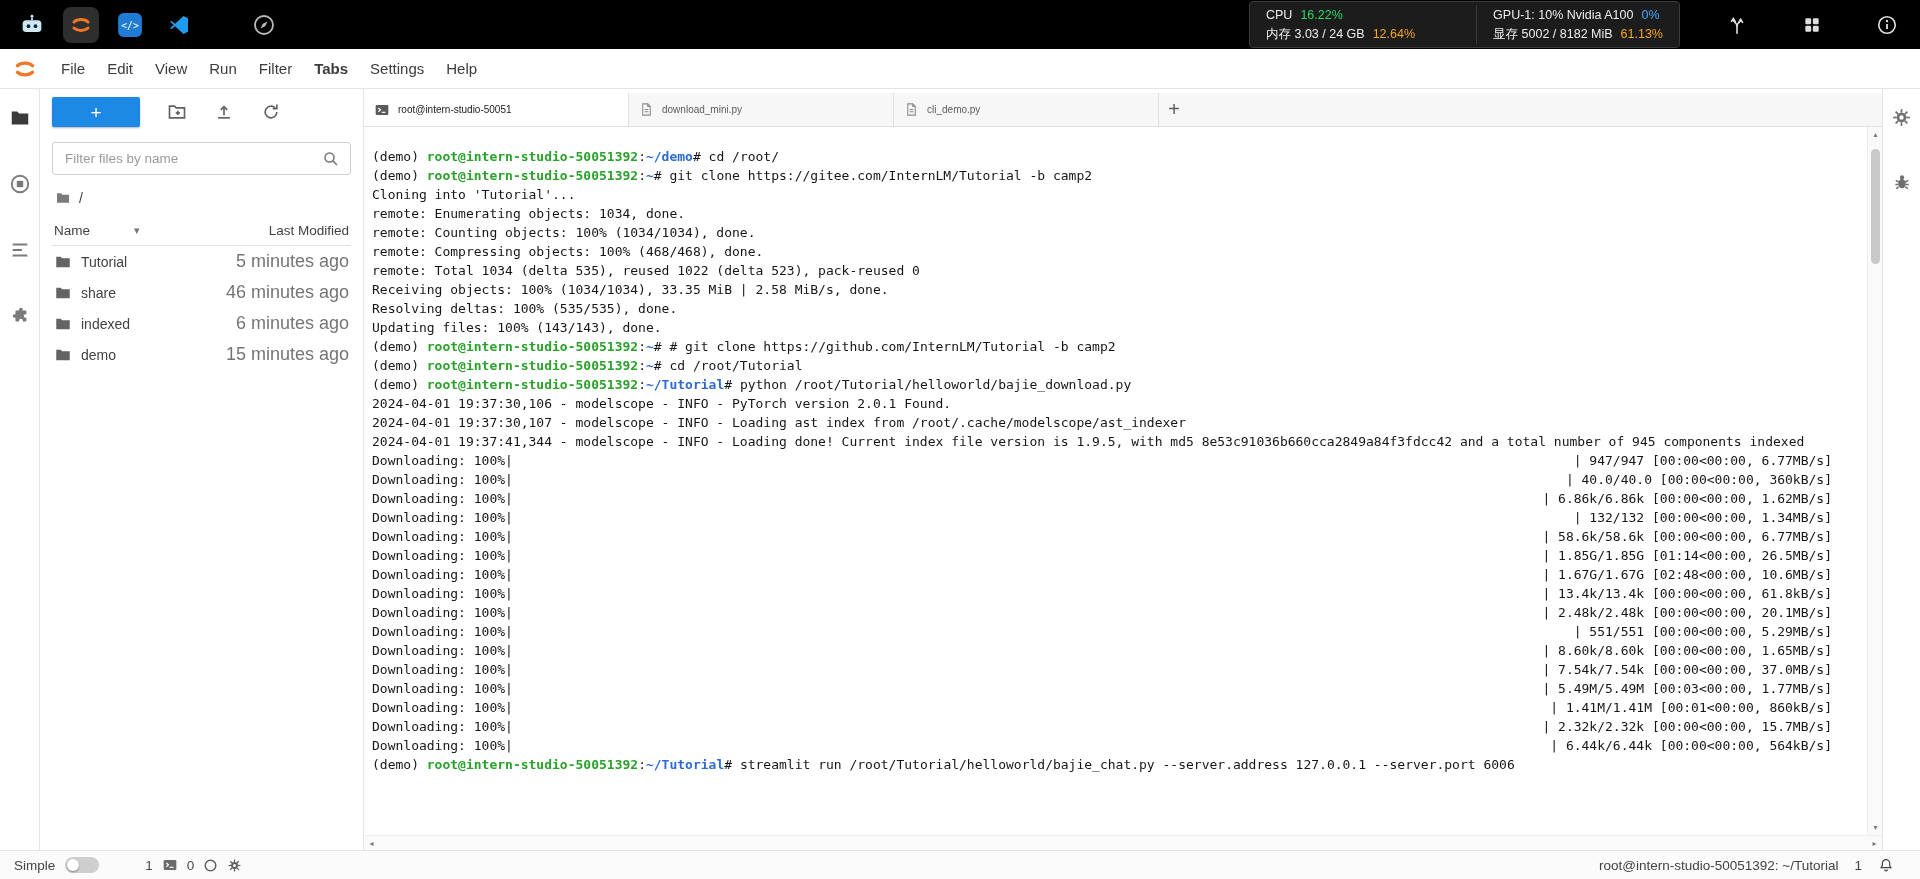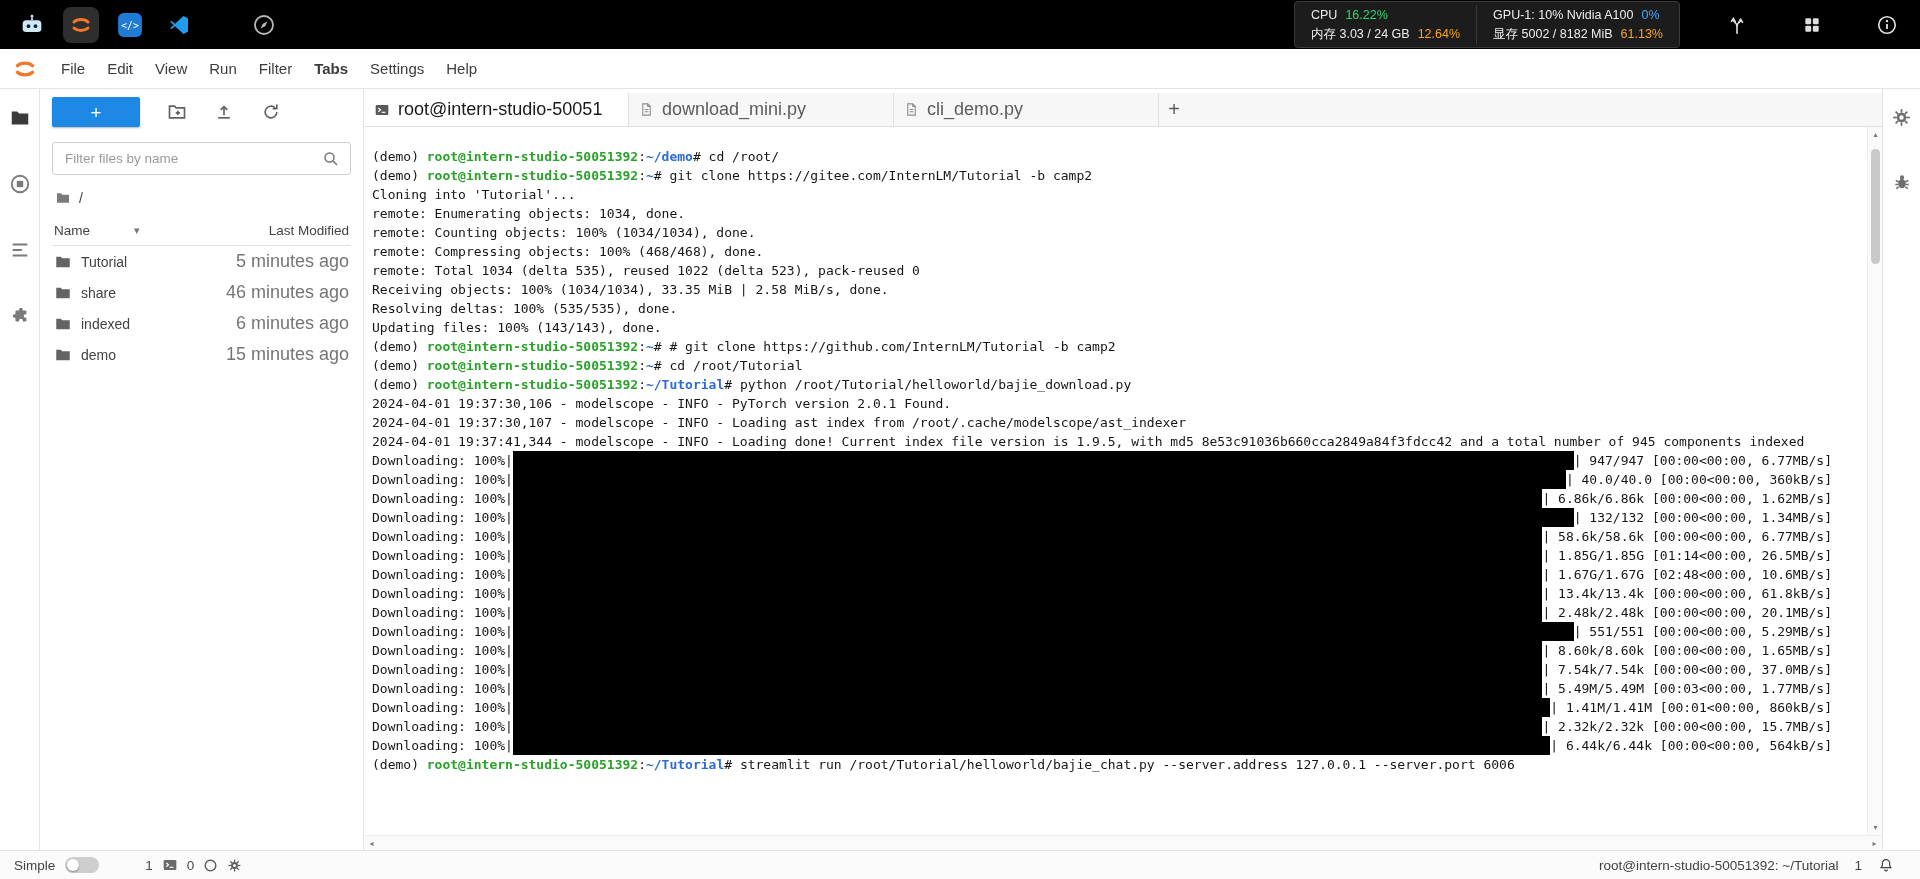--- a/index.html
+++ b/index.html
@@ -10,21 +10,21 @@
     background:#fff; color:#3c3c3c;
   }
   svg { display:block; }
 
   
   .topbar { height:49px; background:var(--topbar-bg,#000); display:flex; align-items:center; padding:0 22px 0 14px; }
   .tb-left { display:flex; align-items:center; gap:13px; }
   .tile { width:36px; height:36px; display:flex; align-items:center; justify-content:center; }
   .tile.jupyter { background:#2e2e2e; border-radius:8px; }
   .tile.compass { margin-left:36px; color:#b9b9b9; }
-  .tb-stats { margin-left:auto; display:flex; background:#1c1c1c; border:1px solid #3a3a3a; border-radius:4px; padding:3px 0; font-size:12.5px; color:#ededed; line-height:1.45; }
+  .tb-stats { margin-left:auto; display:flex; background:#1c1c1c; border:1px solid #3a3a3a; border-radius:4px; padding:3px 0; font-size:12.5px; color:#ededed; line-height:1.45;gap:45px; }
   .stat-block { padding:1px 16px; display:flex; flex-direction:column; }
   .stat-block + .stat-block { border-left:1px solid #3a3a3a; }
   .stat-row { display:flex; gap:8px; white-space:nowrap; }
   .v-green { color:var(--sgreen,#2bd96a); }
   .v-orange { color:var(--sorange,#f5a623); }
   .v-blue { color:var(--sblue,#46a6ff); }
   .tb-icons { display:flex; align-items:center; gap:54px; margin-left:46px; color:#dedede; }
 
   
   .menubar { height:40px; display:flex; align-items:center; border-bottom:1px solid #e4e4e4; padding-left:12px; font-size:15px; color:#3c3c3c; background:#fff; }
@@ -53,33 +53,33 @@
   .fb-header { margin-top:13px; display:flex; align-items:center; padding:4px 2px 7px; border-bottom:1px solid #e0e0e0; font-size:13.5px; color:#424242; }
   .fb-header .caret { margin-left:44px; color:#757575; font-size:11px; line-height:1; }
   .fb-header .col-mod { margin-left:auto; }
   .fb-row { height:31px; display:flex; align-items:center; gap:9px; padding:0 2px; font-size:14px; color:#424242; cursor:pointer; }
   .fb-row svg { color:#646464; flex:none; }
   .fb-time { margin-left:auto; color:#757575; font-size:18px; }
 
   
   .dock { flex:1; display:flex; flex-direction:column; padding-top:4px; background:#fff; min-width:0; }
   .tabbar { height:34px; background:#f7f7f7; border-bottom:1px solid #e0e0e0; display:flex; }
-  .tab { width:265px; display:flex; align-items:center; gap:8px; padding:0 10px; font-size:18px; color:#5c5c5c; border-right:1px solid #e0e0e0; cursor:pointer; white-space:nowrap; overflow:hidden; }
+  .tab { width:265px; display:flex; align-items:center; gap:8px; padding:0 10px; font-size:10px; color:#5c5c5c; border-right:1px solid #e0e0e0; cursor:pointer; white-space:nowrap; overflow:hidden; }
   .tab.active { background:#fff; color:#1a1a1a; }
   .tab .tab-label { overflow:hidden; text-overflow:clip; }
   .tab .close { margin-left:auto; font-size:17px; color:#8a8a8a; line-height:1; }
   .newtab { width:30px; display:flex; align-items:center; justify-content:center; color:#5c5c5c; font-size:20px; cursor:pointer; }
 
   .dock-body { flex:1; position:relative; overflow:hidden; background:#fff; }
   .term { position:absolute; top:0; left:0; right:15px; bottom:0; padding:20px 0 0 8px; font-family:"DejaVu Sans Mono", monospace; font-size:13px; line-height:19px; color:#161616; white-space:pre; overflow:hidden; }
   .term-line { height:19px; }
   .c-d { color:#161616; }
   .c-g { color:var(--tgreen,#2aa22a); font-weight:bold; }
   .c-b { color:var(--tblue,#2d6bd2); font-weight:bold;margin-top:8px; }
-  .term-line.progress { display:flex; width:1460px; }
+  .term-line.progress { display:flex; width:1460px;align-items:flex-end; }
   .redacted { flex:1; background:var(--redacted,#000); }
 
   .vscroll { position:absolute; top:0; right:0; bottom:0; width:15px; background:#fafafa; border-left:1px solid #ededed; }
   .vscroll .arrow, .hscroll .arrow { color:#7a7a7a; font-size:8px; width:15px; height:15px; display:flex; align-items:center; justify-content:center; position:absolute; cursor:pointer; }
   .arrow.up { top:0; left:0; }
   .arrow.down { bottom:0; left:0; }
   .vthumb { position:absolute; left:3px; top:22px; width:9px; height:115px; background:#c9c9c9; border-radius:5px; cursor:pointer; }
   .hscroll { height:15px; background:#fafafa; border-top:1px solid #ededed; position:relative; }
   .arrow.left { left:0; top:0; }
   .arrow.right { right:0; top:0; }

